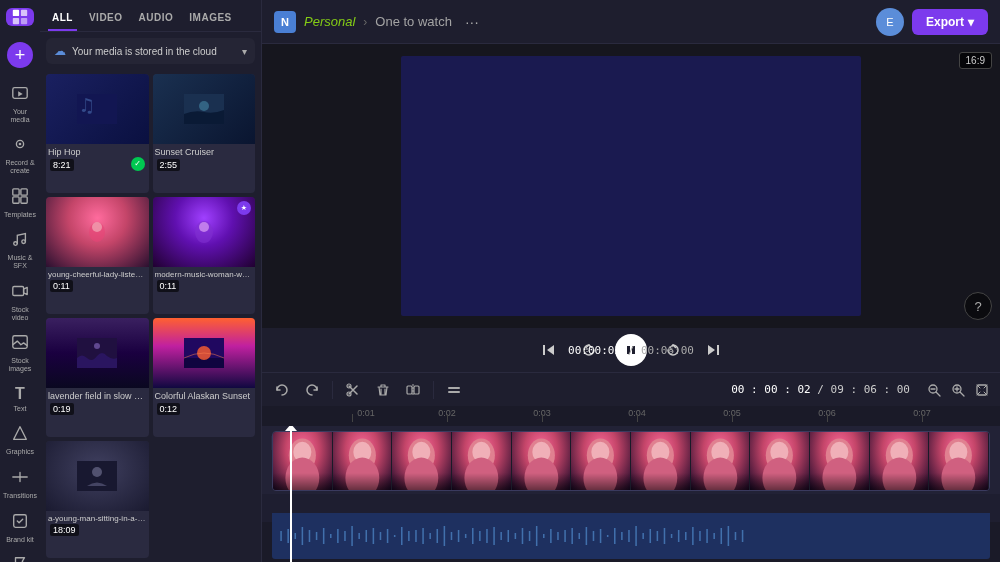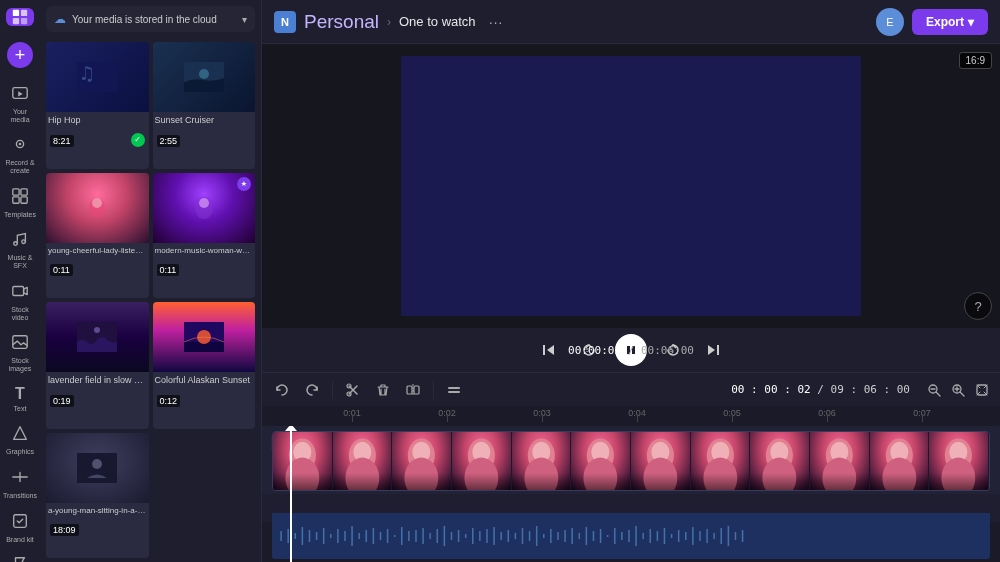--- a/index.html
+++ b/index.html
@@ -186,28 +186,29 @@
       background: #4a7fd4;
       border-radius: 4px;
       display: flex;
       align-items: center;
       justify-content: center;
       font-size: 11px;
       font-weight: bold;
       color: #fff;
     }
     .project-name {
-      font-size: 19px;
-      color: #c4b5fd;
+      font-size: 13px;
+      color: #84cc16;
       font-weight: 500;
+      font-style: italic;
     }
     .breadcrumb-arrow { color: #666; font-size: 12px; }
     .project-title {
       font-size: 13px;
-      color: #e5e5e5;
+      color: #a3a3a3;
     }
     .more-btn {
       width: 24px;
       height: 24px;
       display: flex;
       align-items: center;
       justify-content: center;
       border-radius: 4px;
       cursor: pointer;
       color: #aaa;
@@ -505,20 +506,26 @@
     <div class="icon">
       <svg width="18" height="18" viewBox="0 0 20 20" fill="none">
         <path d="M5 3v14M5 3h10l-2.5 4L15 11H5" stroke="#aaa" stroke-width="1.5" stroke-linecap="round" stroke-linejoin="round"></path>
       </svg>
     </div>
 
   </div>
 </div>
 
 <div class="media-panel">
+  <div class="media-tabs">
+    <div class="media-tab active">ALL</div>
+    <div class="media-tab">VIDEO</div>
+    <div class="media-tab">AUDIO</div>
+    <div class="media-tab">IMAGES</div>
+  </div>
   <div class="cloud-bar">
     <span class="cloud-icon">☁</span>
     <span style="font-size:10px;color:#ccc">Your media is stored in the cloud</span>
     <span class="chevron">▾</span>
   </div>
   <div class="media-grid">
 
     <div class="media-thumb">
       <div class="thumb-placeholder" style="background: linear-gradient(135deg, #1a2060 0%, #0a1040 100%);">
         <svg width="40" height="30" viewBox="0 0 40 30">
@@ -743,21 +750,21 @@
           <svg width="14" height="14" viewBox="0 0 14 14" fill="none">
             <rect x="2" y="2" width="10" height="10" rx="1.5" stroke="#aaa" stroke-width="1.3"></rect>
             <path d="M5 5L2 2M9 5L12 2M5 9L2 12M9 9L12 12" stroke="#aaa" stroke-width="1" stroke-linecap="round"></path>
           </svg>
         </div>
       </div>
     </div>
 
     <div class="ruler-container">
       <div style="position:relative;width:100%;height:20px">
-        <div class="ruler-label" style="left:90px">0:01</div>
+        <div class="ruler-label" style="left:104px">0:01</div>
         <div class="ruler-tick" style="left:90px"></div>
         <div class="ruler-label" style="left:185px">0:02</div>
         <div class="ruler-tick" style="left:185px"></div>
         <div class="ruler-label" style="left:280px">0:03</div>
         <div class="ruler-tick" style="left:280px"></div>
         <div class="ruler-label" style="left:375px">0:04</div>
         <div class="ruler-tick" style="left:375px"></div>
         <div class="ruler-label" style="left:470px">0:05</div>
         <div class="ruler-tick" style="left:470px"></div>
         <div class="ruler-label" style="left:565px">0:06</div>

